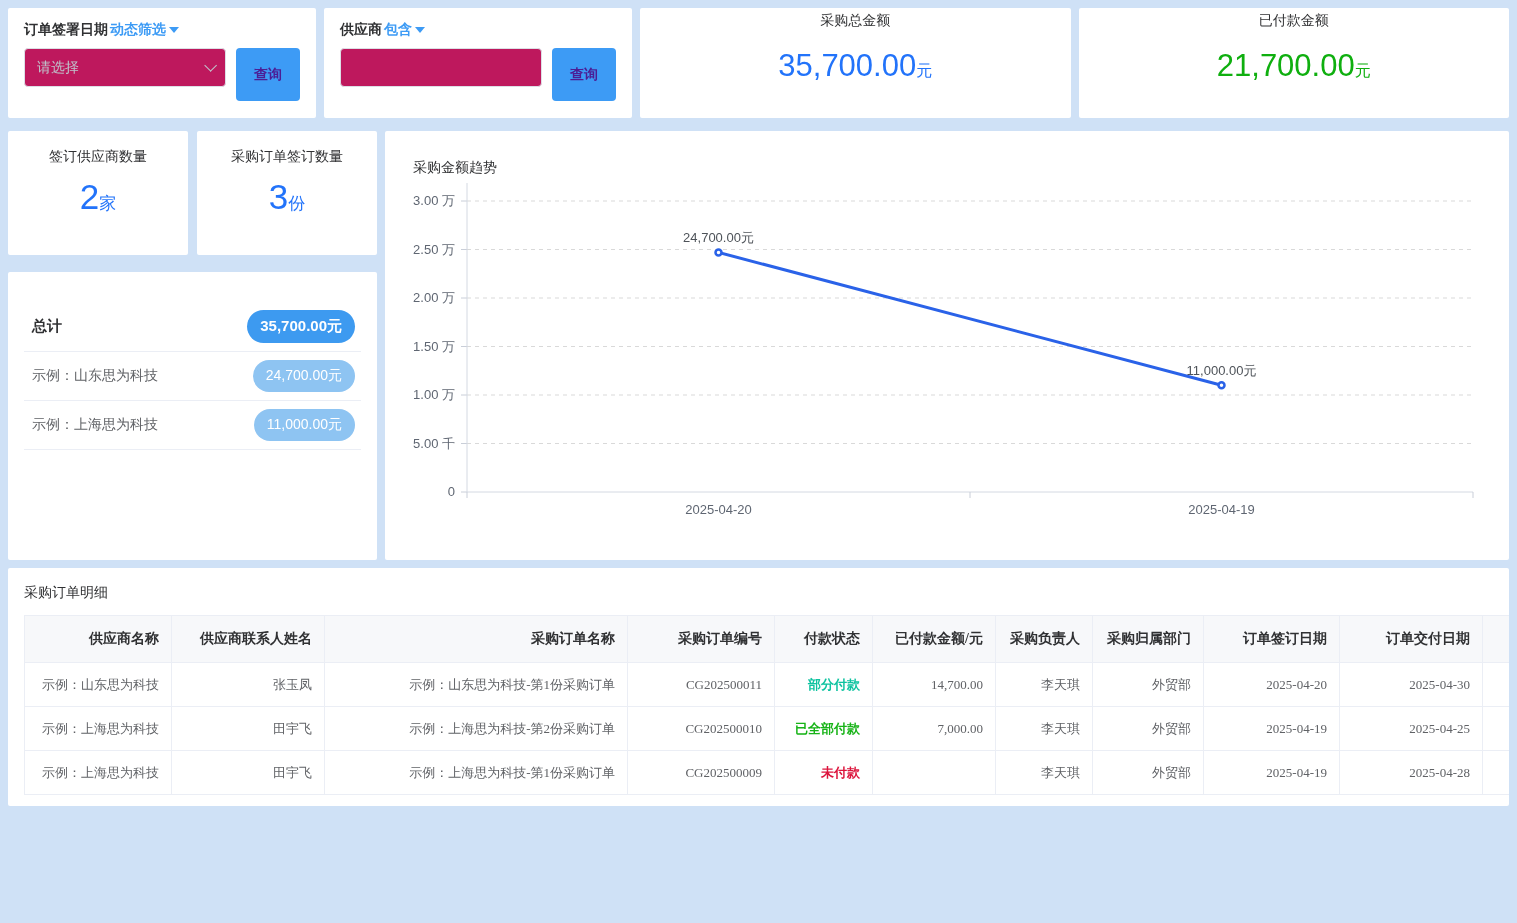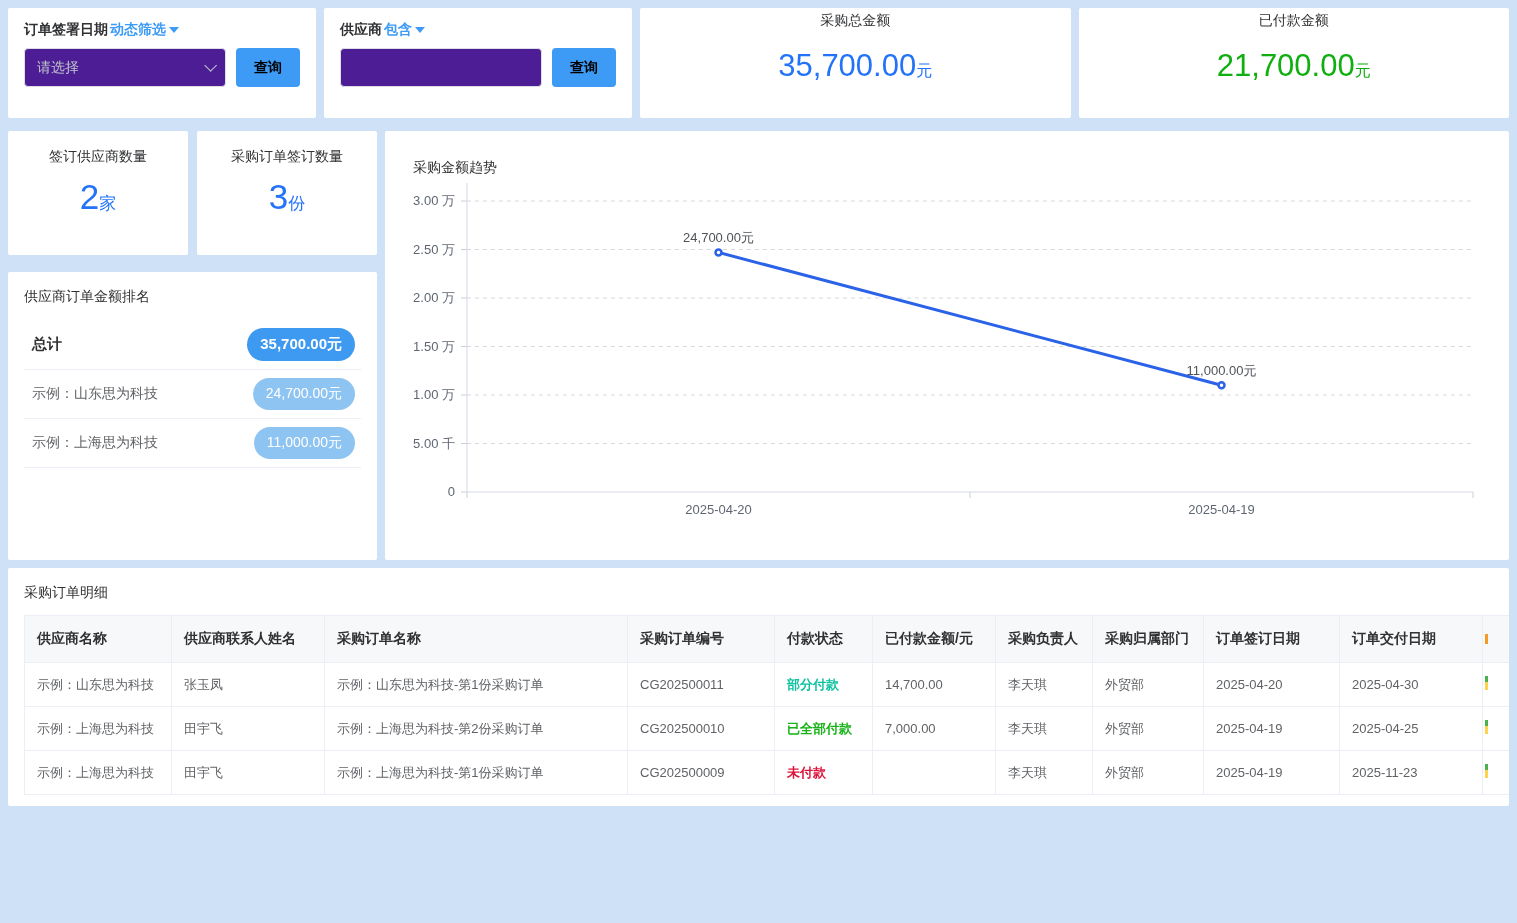--- a/index.html
+++ b/index.html
@@ -22,28 +22,28 @@
 
   
   .cards-row { display:flex; gap:8px; height:110px; margin-bottom:13px; }
   .filter-card { flex:0 0 307px; padding:13px 16px; }
   .filter-label-row { display:flex; align-items:center; gap:2px; margin-bottom:9px; }
   .filter-title { font-size:14px; font-weight:bold; color:#303133; }
   .filter-op { font-size:14px; font-weight:bold; color:#3d9bf5; cursor:pointer; display:flex; align-items:center; gap:3px; }
   .tri-down { width:0; height:0; border-left:5px solid transparent; border-right:5px solid transparent; border-top:6px solid #3d9bf5; display:inline-block; }
   .filter-controls { display:flex; gap:10px; }
   .select-box, .text-input {
-    width:202px; height:39px; border:1px solid #dcdfe6; border-radius:4px; background:#4c1d95;
+    width:202px; height:39px; border:1px solid #dcdfe6; border-radius:4px; background:#be185d;
     display:flex; align-items:center; justify-content:space-between; padding:0 12px;
     font-size:14px; color:#303133;
   }
   .placeholder { color:#bfc4cc; font-size:14px; }
   .chev { width:9px; height:9px; border-right:1.5px solid #c0c4cc; border-bottom:1.5px solid #c0c4cc; transform:rotate(45deg) translateY(-3px); }
   .btn-primary {
-    width:64px; height:39px; background:#3d9bf5; color:#000000; border:none; border-radius:4px;
+    width:64px; height:53px; background:#3d9bf5; color:#4c1d95; border:none; border-radius:4px;
     font-size:14px; font-weight:bold; cursor:pointer; font-family:inherit;
   }
 
   
   .stat-card { flex:1; display:flex; flex-direction:column; align-items:center; padding-top:4px; }
   .stat-title { font-size:14px; color:#303133; margin-bottom:18px; }
   .stat-value { font-size:31px; font-weight:400; }
   .stat-unit { font-size:16px; }
 
   
@@ -65,24 +65,24 @@
   .pill { color:#fff; border-radius:17px; font-size:14px; padding:7px 13px; white-space:nowrap; }
   .pill-dark { background:#3d9af0; font-weight:bold; font-size:15px; }
   .pill-light { background:#8ec4f2; }
 
   .chart-panel { flex:1; position:relative; padding:28px; overflow:hidden; }
   .chart-panel svg { position:absolute; left:0; top:0; }
   .tick { font-size:13px; fill:#5f6672; font-family:"Liberation Sans","DejaVu Sans",sans-serif; }
   .plabel { font-size:13px; fill:#4e5359; font-family:"Liberation Sans","DejaVu Sans",sans-serif; }
 
   
-  .table-panel { height:238px; padding:16px 0 0 16px; overflow:hidden; }
+  .table-panel { height:238px; padding:16px 0 0 16px; overflow:hidden;font-family:Liberation Serif, serif; }
   .table-wrap { margin-top:13px; overflow:hidden; }
   table { border-collapse:collapse; table-layout:fixed; width:1490px; }
-  th, td { border:1px solid #ebeef5; font-size:13px; text-align:left; padding:0 12px; overflow:hidden; white-space:nowrap; }
+  th, td { border:1px solid #ebeef5; font-size:13px; text-align:right; padding:0 12px; overflow:hidden; white-space:nowrap; }
   th { background:#f7f8fa; height:47px; font-weight:bold; color:#303133; font-size:14px; }
   td { height:44px; color:#606266; background:#fff; }
   td.status { font-weight:bold; }
   .clip-col { padding:0 2px; }
   .sliver { display:inline-block; width:3px; height:14px; background:linear-gradient(180deg,#4caf50 0%,#4caf50 45%,#ffd24d 45%,#ffd24d 100%); }
   .sliver-h { display:inline-block; width:3px; height:10px; background:#f59a23; }
 </style>
 </head>
 <body>
 
@@ -140,21 +140,20 @@
         <div class="card mini-card">
           <div class="mini-title">签订供应商数量</div>
           <div class="mini-value" style="color: rgb(34, 115, 250);"><span>2</span><span class="mini-unit">家</span></div>
         </div>
         <div class="card mini-card">
           <div class="mini-title">采购订单签订数量</div>
           <div class="mini-value" style="color: rgb(34, 115, 250);"><span>3</span><span class="mini-unit">份</span></div>
         </div>
       </div>
       <div class="card ranking-panel">
-        <div class="panel-title">供应商订单金额排名</div>
         <div class="rank-list" id="ranking-list">
             <div class="rank-row first">
               <span class="rank-label bold">总计</span>
               <span class="pill pill-dark">35,700.00元</span>
             </div>
             <div class="rank-row">
               <span class="rank-label">示例：山东思为科技</span>
               <span class="pill pill-light">24,700.00元</span>
             </div>
             <div class="rank-row">
@@ -264,21 +263,21 @@
             <tr>
               <td>示例：上海思为科技</td>
               <td>田宇飞</td>
               <td>示例：上海思为科技-第1份采购订单</td>
               <td>CG202500009</td>
               <td class="status" style="color:#dc143c">未付款</td>
               <td></td>
               <td>李天琪</td>
               <td>外贸部</td>
               <td>2025-04-19</td>
-              <td>2025-11-23</td>
+              <td>2025-04-28</td>
               <td class="clip-col"><span class="sliver"></span></td>
             </tr>
           </tbody>
         </table>
     </div>
   </div>
 
 </div>
 
 </body></html>

